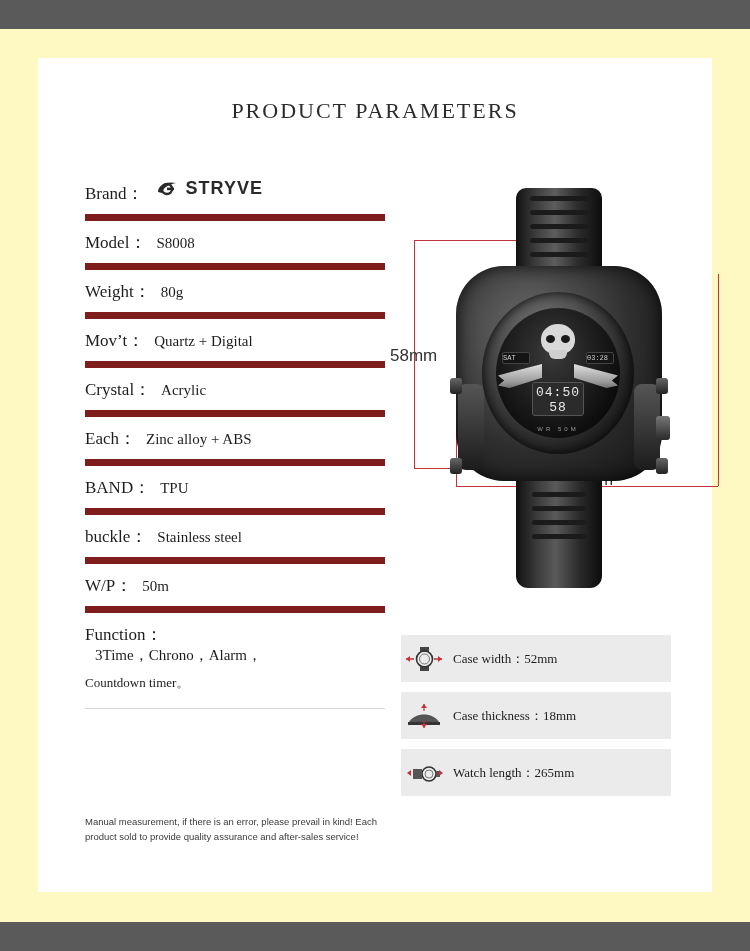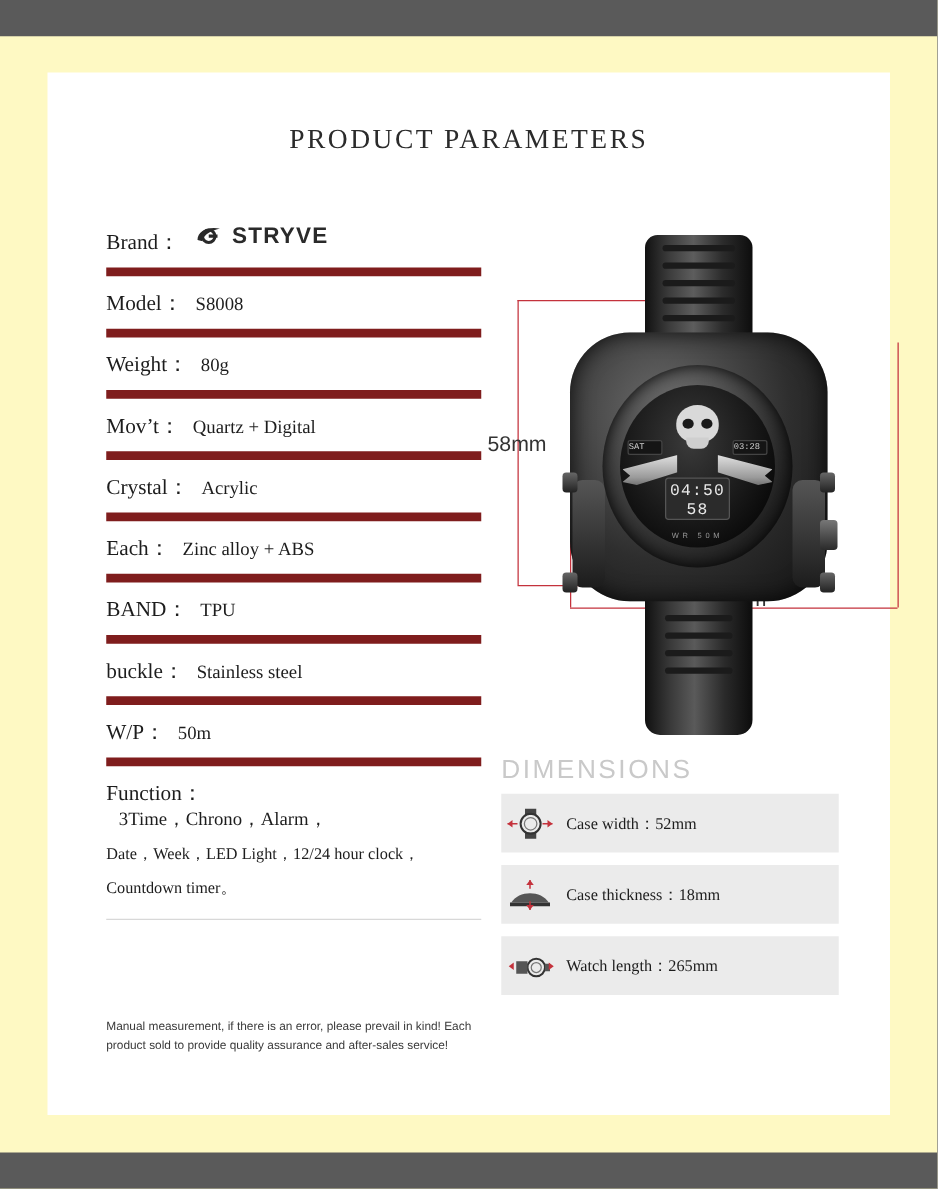--- a/index.html
+++ b/index.html
@@ -325,21 +325,20 @@
       <div class="spec-row">
         <span class="spec-label">W/P：</span>
         <span class="spec-value">50m</span>
       </div>
 
       <div class="spec-row fn">
         <div class="fn-head">
           <span class="spec-label">Function：</span>
           <span class="spec-value">3Time，Chrono，Alarm，</span>
         </div>
-        <div class="fn-line">Date，Week，LED Light，12/24 hour clock，</div>
         <div class="fn-line">Countdown timer。</div>
       </div>
     </div>
 
     <div class="disclaimer">Manual measurement, if there is an error, please prevail in kind! Each product sold to provide quality assurance and after-sales service!</div>
 
     <div class="watch-area">
 
       <div class="dimline dim-v" style="left:16px; top:62px; height:228px;"></div>
       <div class="dimline dim-h" style="left:16px; top:62px; width:176px;"></div>
@@ -374,21 +373,20 @@
             <div class="lcd">
               <div>04:50</div>
               <div>58</div>
             </div>
             <div class="dial-bot">WR  50M</div>
           </div>
         </div>
       </div>
     </div>
 
-    <div class="dims-title">DIMENSIONS</div>
 
     <div class="dim-rows">
 
       <div class="dim-row">
         <span class="dim-icon">
           <svg width="42" height="28" viewBox="0 0 42 28">
             <rect x="17" y="2" width="9" height="5" fill="#444"></rect>
             <rect x="17" y="21" width="9" height="5" fill="#444"></rect>
             <circle cx="21.5" cy="14" r="8" fill="none" stroke="#333" stroke-width="1.6"></circle>
             <circle cx="21.5" cy="14" r="5" fill="none" stroke="#777" stroke-width="1"></circle>

